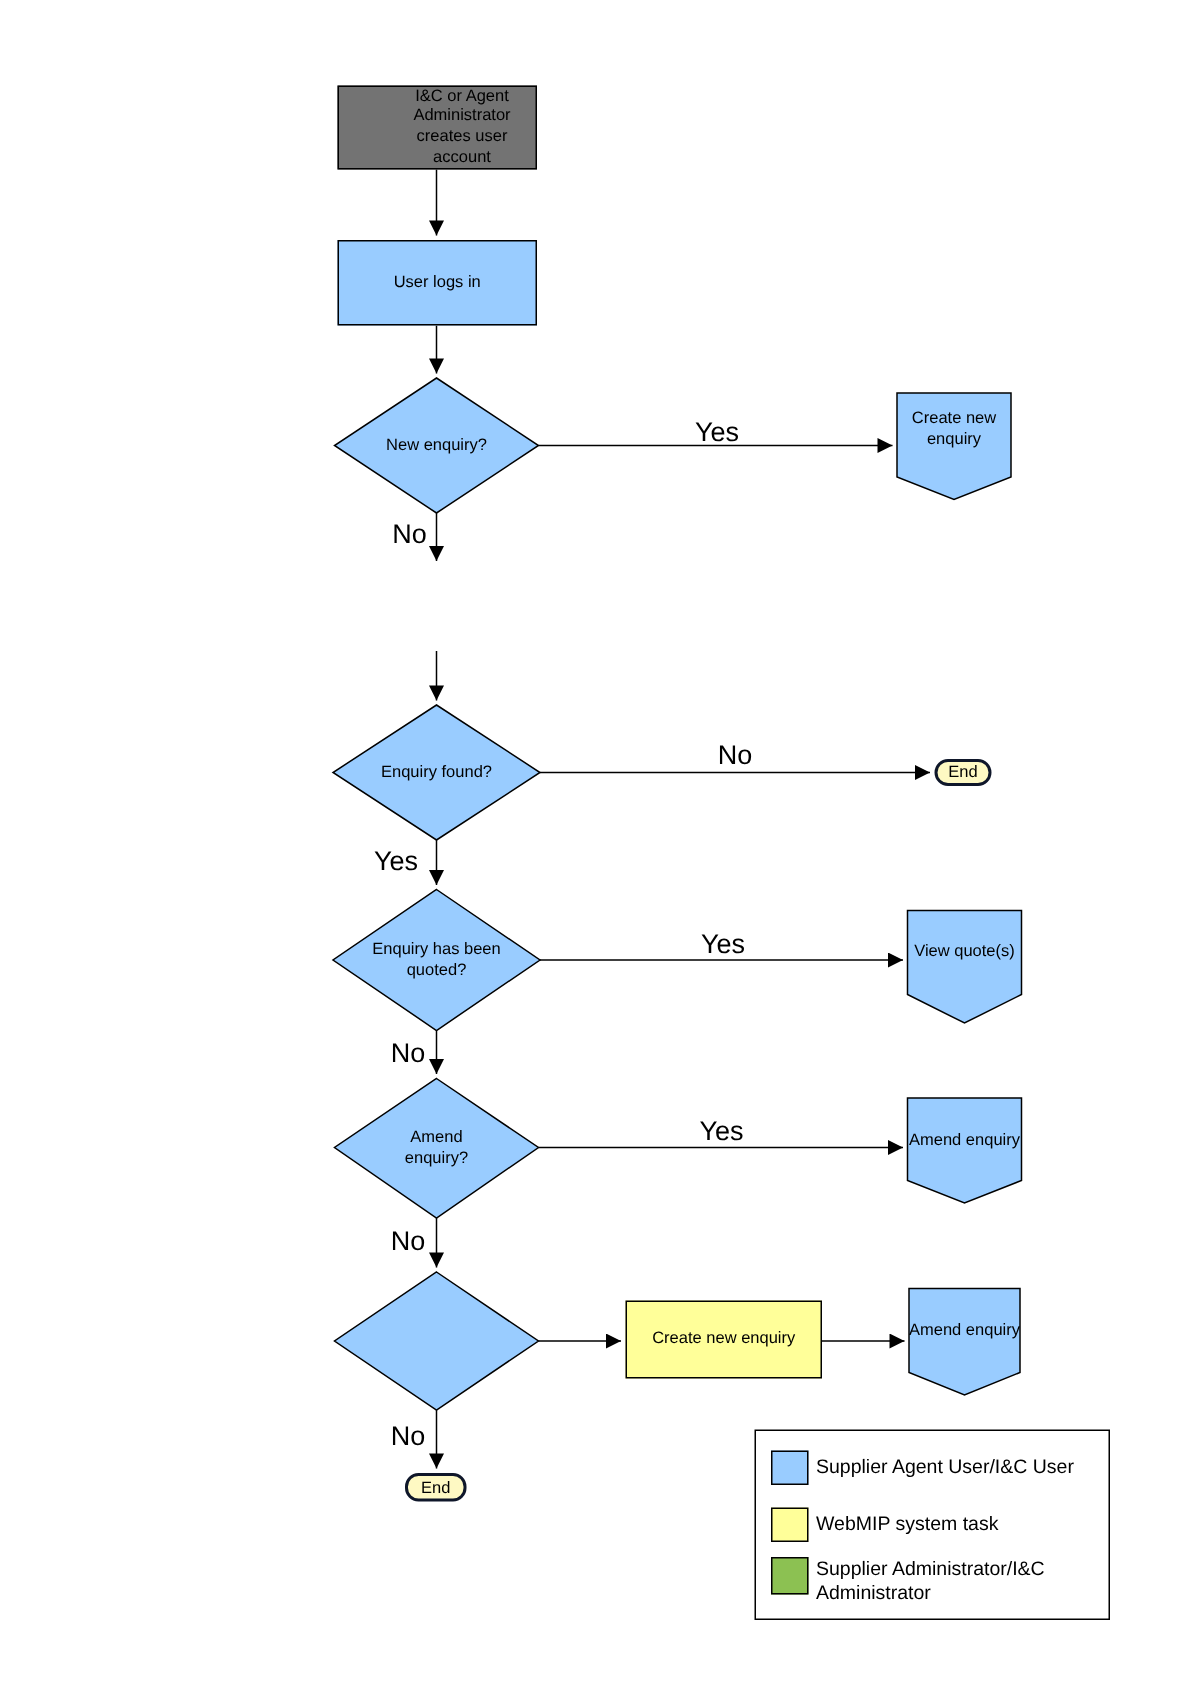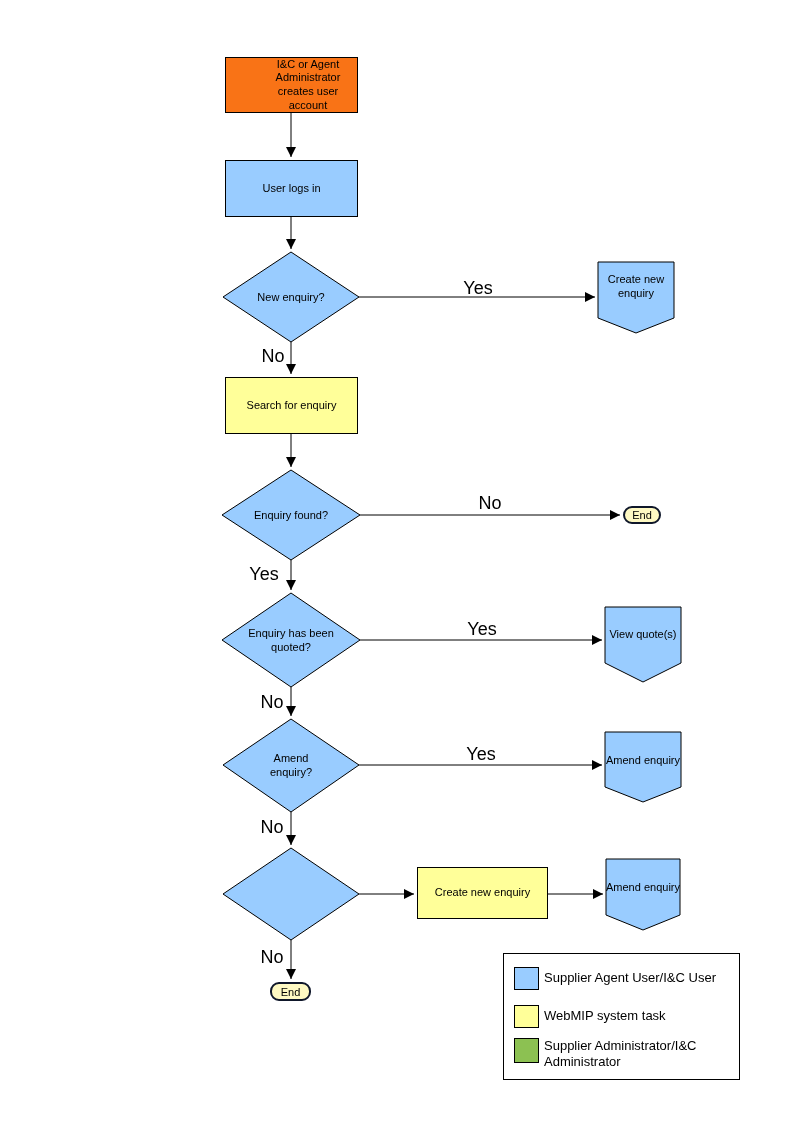--- a/index.html
+++ b/index.html
@@ -22,21 +22,21 @@
     display: flex;
     align-items: center;
     justify-content: center;
     text-align: center;
     font-size: 11px;
     line-height: 1.25;
     padding: 0 3px;
   }
   .fill-user   { background: #99CCFF; }
   .fill-system { background: #FFFF99; }
-  .fill-admin  { background: #f97316; padding-left: 36px; }
+  .fill-admin  { background: #737373; padding-left: 36px; }
 
   .terminator {
     position: absolute;
     box-sizing: border-box;
     border: 2px solid #0f172a;
     border-radius: 9px;
     background: #fef9c3;
     display: flex;
     align-items: center;
     justify-content: center;
@@ -127,21 +127,20 @@
     <polygon points="598,262 674,262 674,318 636,333 598,318" fill="#99CCFF" stroke="#000" stroke-width="1"></polygon>
     <polygon points="605,607 681,607 681,663 643,682 605,663" fill="#99CCFF" stroke="#000" stroke-width="1"></polygon>
     <polygon points="605,732 681,732 681,787 643,802 605,787" fill="#99CCFF" stroke="#000" stroke-width="1"></polygon>
     <polygon points="606,859 680,859 680,915 643,930 606,915" fill="#99CCFF" stroke="#000" stroke-width="1"></polygon>
   </svg>
 
   <div class="node fill-admin" style="left:225px; top:57px; width:133px; height:56px;">I&amp;C or Agent Administrator creates user account</div>
 
   <div class="node fill-user" style="left:225px; top:160px; width:133px; height:57px;">User logs in</div>
 
-  <div class="node fill-system" style="left:225px; top:377px; width:133px; height:57px;">Search for enquiry</div>
 
   <div class="node fill-system" style="left:417px; top:867px; width:131px; height:52px;">Create new enquiry</div>
 
   <div class="terminator" style="left:623px; top:506px; width:38px; height:18px;">End</div>
 
   <div class="terminator" style="left:270px; top:982px; width:41px; height:19px;">End</div>
 
   <div class="shape-label" style="left:231px; top:277px; width:120px; height:40px;">New enquiry?</div>
   <div class="shape-label" style="left:246px; top:495px; width:90px; height:40px;">Enquiry found?</div>
   <div class="shape-label" style="left:241px; top:620px; width:100px; height:40px;">Enquiry has been quoted?</div>

